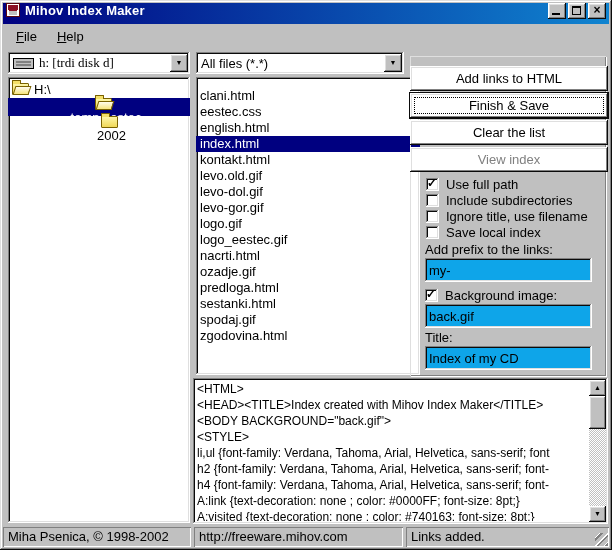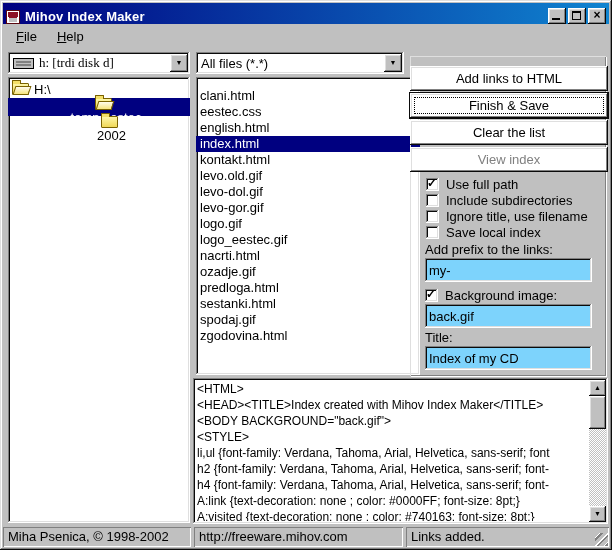--- a/index.html
+++ b/index.html
@@ -5,21 +5,21 @@
   * { margin:0; padding:0; box-sizing:border-box; }
   html,body { width:612px; height:550px; overflow:hidden; }
   body { font-family:"Liberation Sans",sans-serif; font-size:13px; color:#000; background:#c0c0c0; }
 
   .window { position:relative; width:612px; height:550px; background:#c0c0c0;
     box-shadow: inset -1px -1px #0a0a0a, inset 1px 1px #dfdfdf, inset -2px -2px #808080, inset 2px 2px #fff; }
   .sunken  { box-shadow: inset -1px -1px #fff, inset 1px 1px #808080, inset -2px -2px #dfdfdf, inset 2px 2px #0a0a0a; }
 
   
   .titlebar { position:absolute; left:3px; top:3px; right:3px; height:21px; padding:0 3px;
-    background:linear-gradient(to right,#000080,#1084d0); display:flex; align-items:flex-end; }
+    background:linear-gradient(to right,#000080,#1084d0); display:flex; align-items:flex-start; }
   .app-icon { width:14px; height:14px; background:#fff; border:1px solid #5a0810; position:relative; flex:none; }
   .app-icon::before { content:""; position:absolute; left:1px; right:1px; top:1px; height:5px; background:#8c1024; }
   .app-icon::after  { content:""; position:absolute; left:2px; right:2px; bottom:1px; height:4px; background:#c0c0c0; border-top:1px solid #8c1024; }
   .title-text { color:#fff; font-weight:bold; font-size:13px; margin-left:5px; flex:1;
     white-space:nowrap; letter-spacing:.2px; }
   .win-btns { display:flex; gap:2px; }
   .winbtn { width:18px; height:16px; background:#c0c0c0; border:none; position:relative;
     box-shadow: inset -1px -1px #0a0a0a, inset 1px 1px #fff, inset -2px -2px #808080, inset 2px 2px #dfdfdf; }
   .glyph-min  { position:absolute; left:4px; bottom:4px; width:8px; height:2px; background:#000; }
   .glyph-max  { position:absolute; left:4px; top:3px; width:9px; height:9px; border:1px solid #000; border-top:2px solid #000; }
@@ -71,21 +71,21 @@
   .btn.disabled { color:#808080; text-shadow:1px 1px 0 #fff; }
 
   .checks { margin:4px 0 0 16px; }
   .check-row { display:flex; align-items:center; height:16px; margin-bottom:0; }
   .checkbox { width:13px; height:13px; background:#fff; position:relative; flex:none;
     box-shadow: inset -1px -1px #fff, inset 1px 1px #808080, inset -2px -2px #dfdfdf, inset 2px 2px #0a0a0a; }
   .checkbox.checked::after { content:"✓"; position:absolute; left:1px; top:-2px; font-size:12px; font-weight:bold; color:#000; }
   .check-label { margin-left:7px; white-space:nowrap; }
 
   .field-label { margin:2px 0 1px 15px; white-space:nowrap; }
-  .textfield { display:block; width:167px; height:24px; margin-left:15px; border:none; background:#7dd3fc;
+  .textfield { display:block; width:167px; height:24px; margin-left:15px; border:none; background:#0ea5e9;
     font-family:"Liberation Sans",sans-serif; font-size:13px; padding:1px 4px 0 4px; outline:none;
     box-shadow: inset -1px -1px #fff, inset 1px 1px #808080, inset -2px -2px #dfdfdf, inset 2px 2px #0a0a0a; }
   .bg-row { margin:5px 0 1px 15px; }
 
   
   .preview { position:absolute; left:193px; top:378px; width:415px; height:146px; background:#fff; }
   .preview-text { position:absolute; left:4px; top:3px; right:20px; bottom:3px; overflow:hidden; }
   .preview-line { height:16px; line-height:16px; white-space:pre; font-size:12px; }
   .vscroll { position:absolute; right:2px; top:2px; bottom:2px; width:17px;
     background-color:#c0c0c0;

